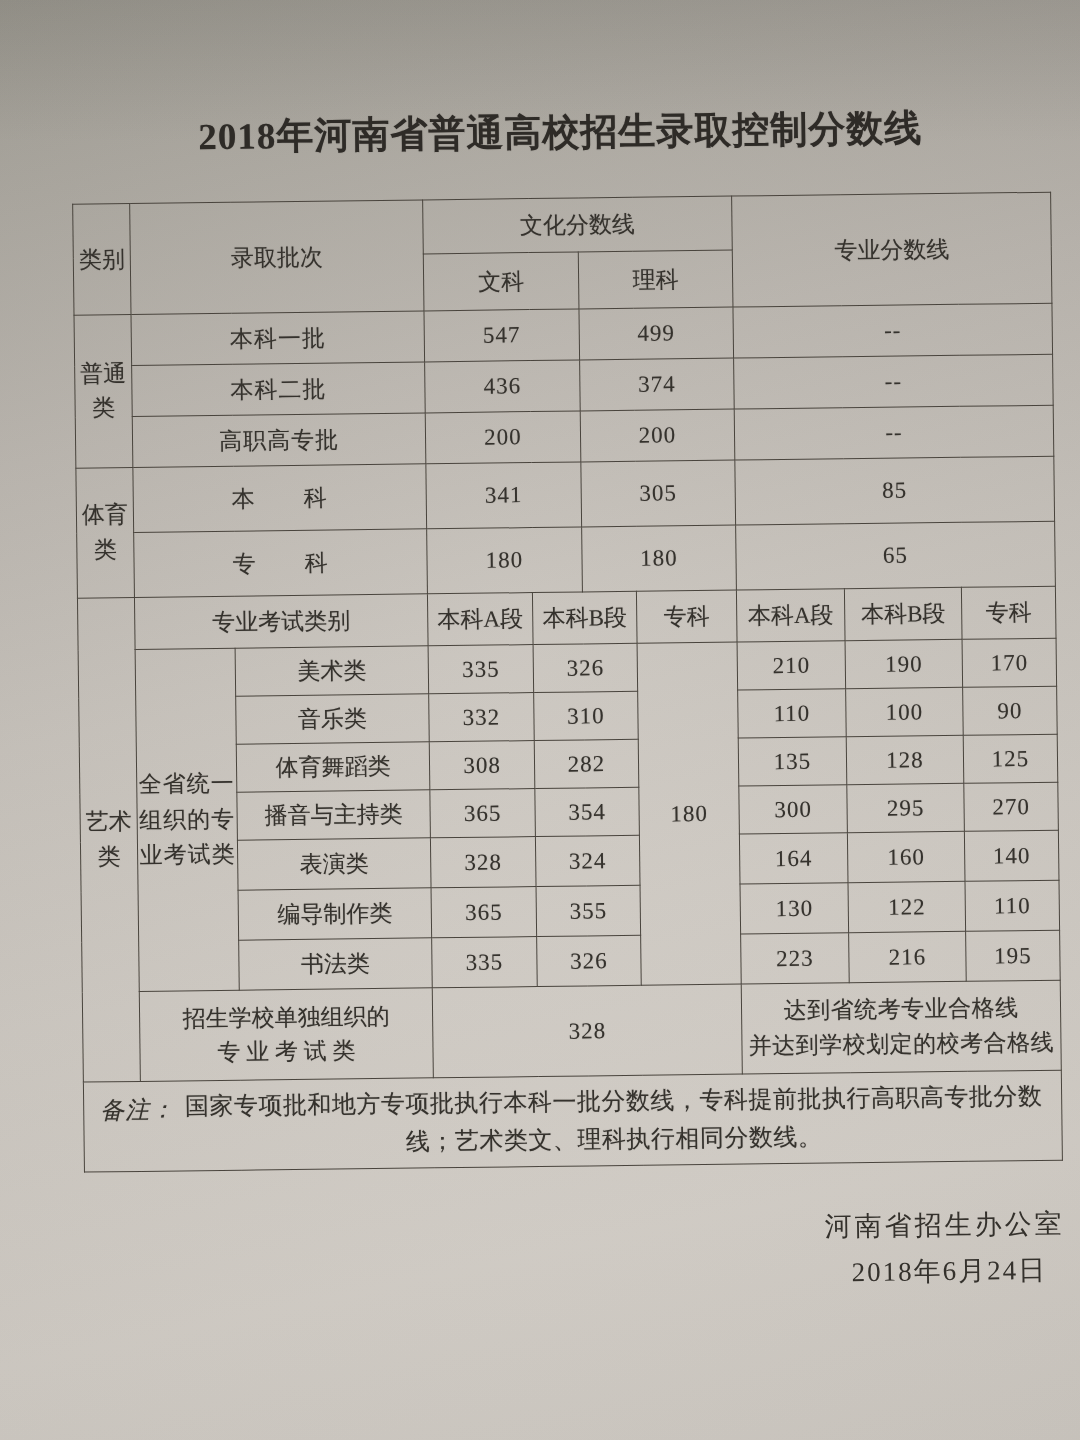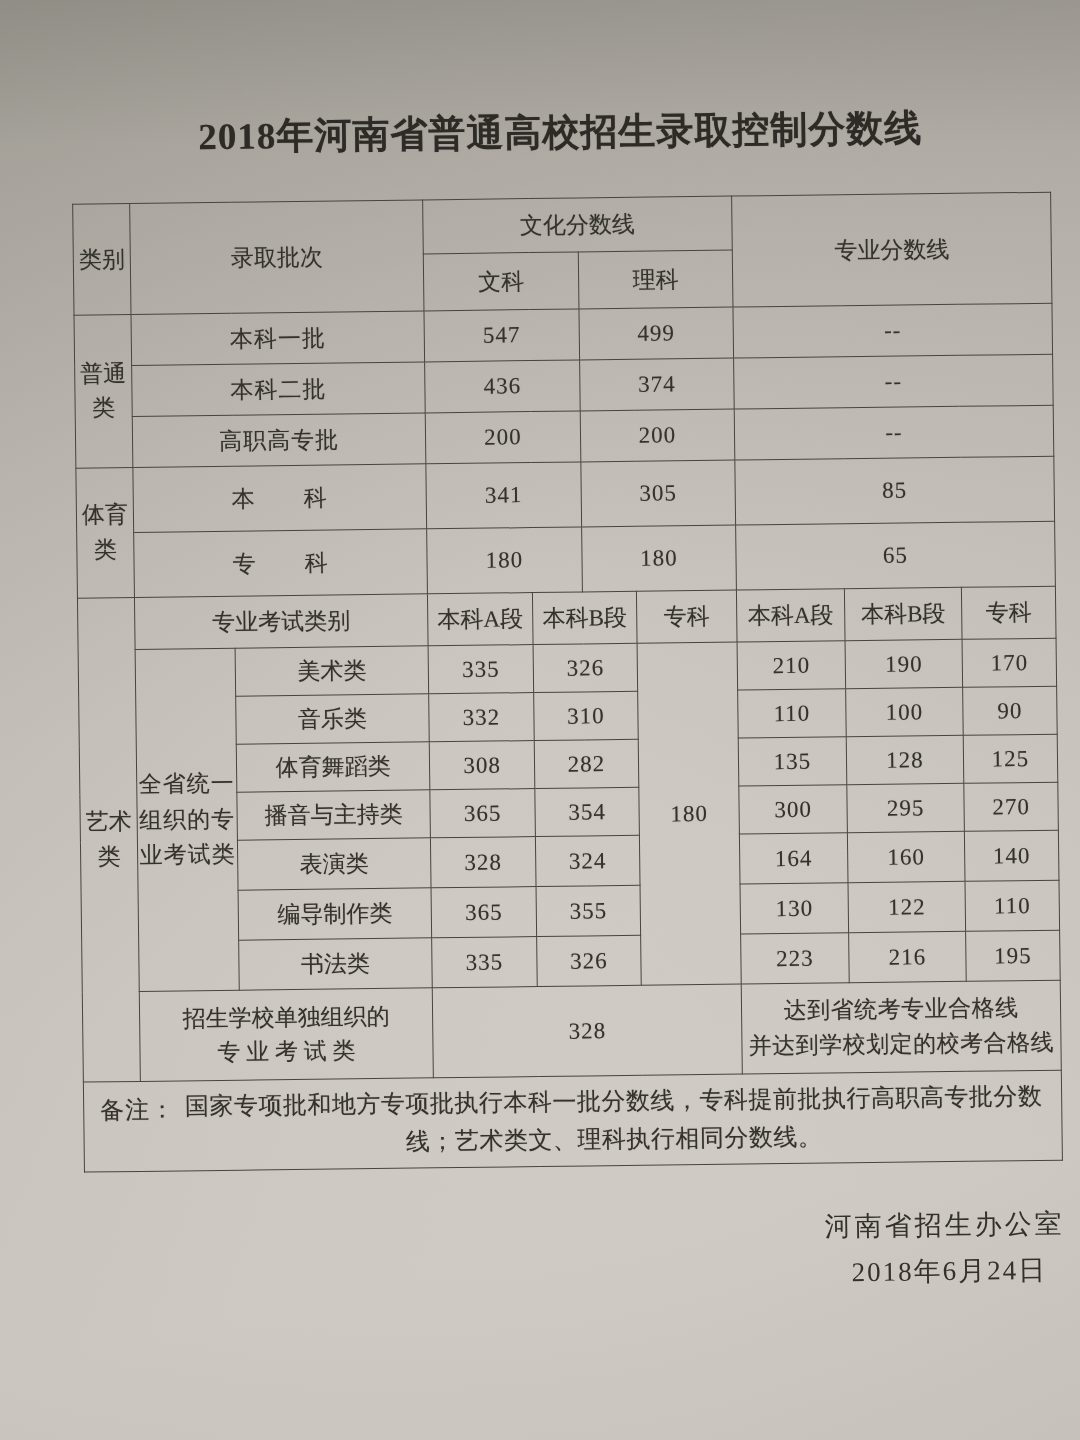--- a/index.html
+++ b/index.html
@@ -85,20 +85,21 @@
     position: relative;
     text-align: left;
     vertical-align: top;
     padding: 12px 14px 8px 16px;
   }
   .note-label {
     position: absolute;
     left: 16px; top: 12px;
     font-size: 24px;
     letter-spacing: 1px;
+    font-style: italic;
   }
   .note-text {
     margin-left: 82px;
     font-size: 24px;
     line-height: 1.55;
     letter-spacing: 0.5px;
   }
   .footer-org {
     position: absolute;
     left: 78px; top: 1212px; width: 980px;

